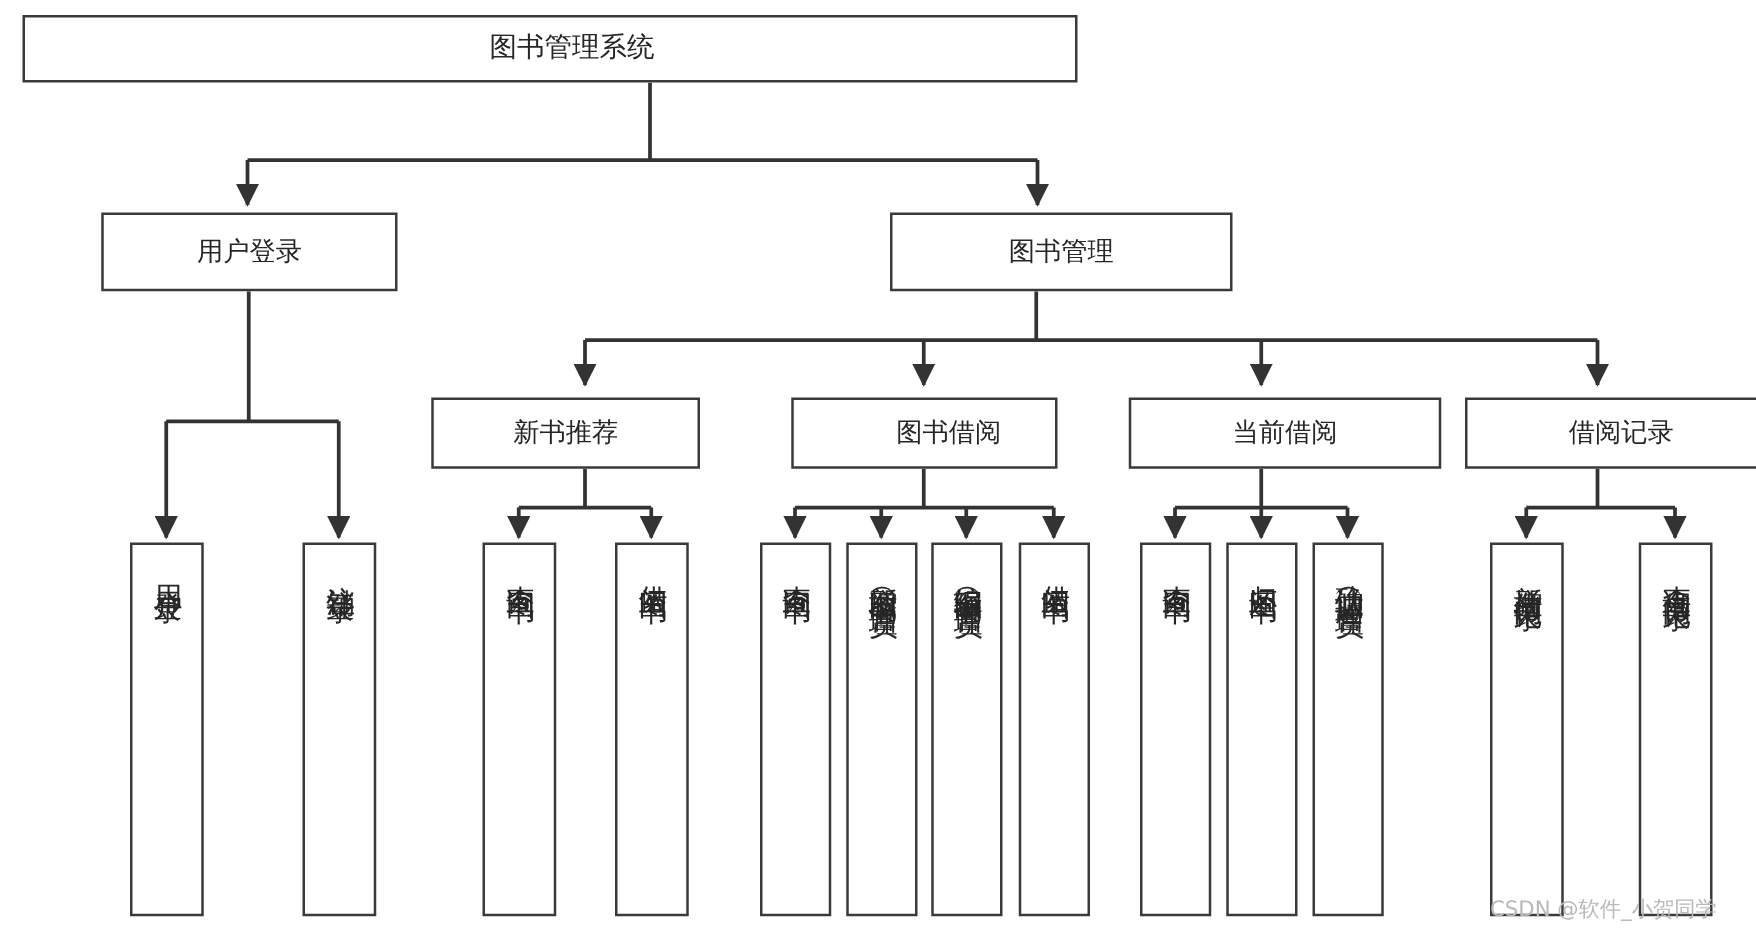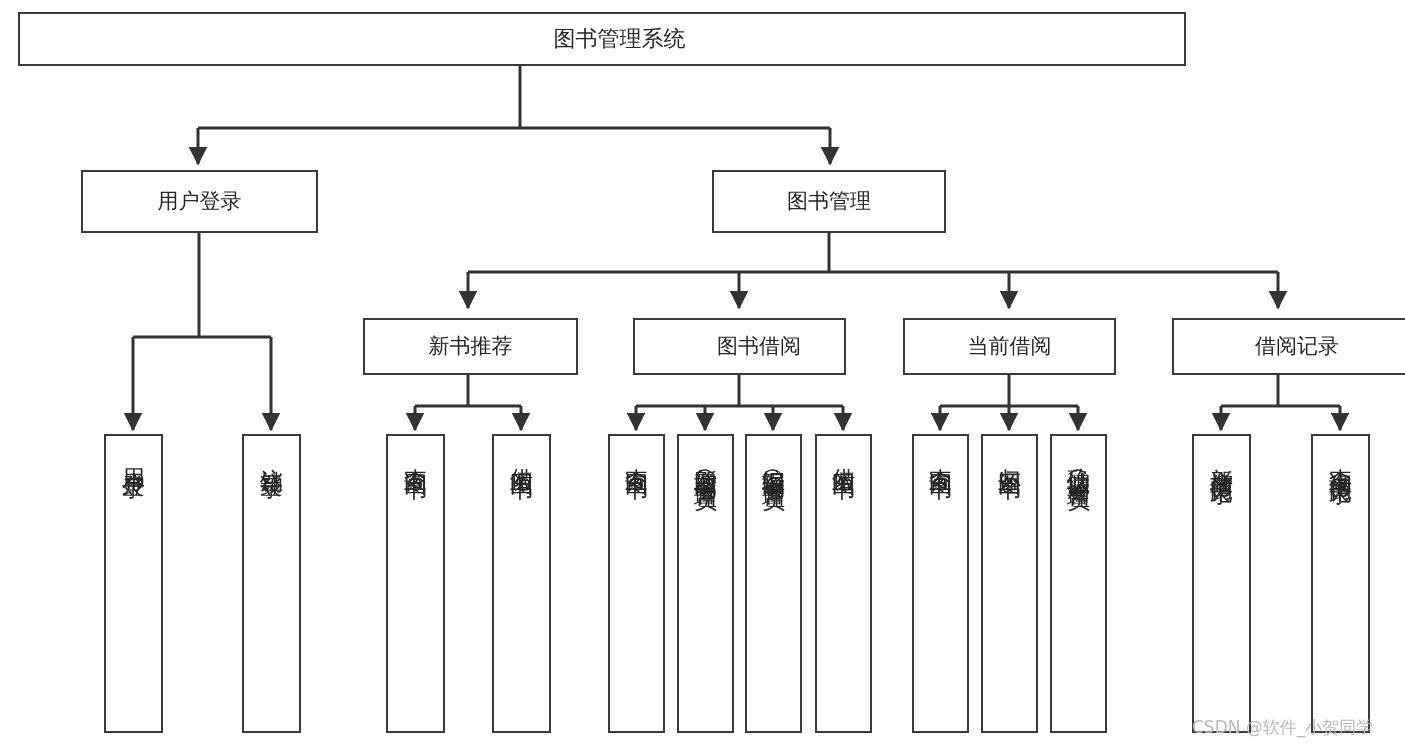--- a/index.html
+++ b/index.html
@@ -117,38 +117,38 @@
       <path d="M 1009 406 L 1009 430" marker-end="url(#arrow)"></path>
       <path d="M 1078 406 L 1078 430" marker-end="url(#arrow)"></path>
 
       <path d="M 1278 375 L 1278 406"></path>
       <path d="M 1221 406 L 1340 406"></path>
       <path d="M 1221 406 L 1221 430" marker-end="url(#arrow)"></path>
       <path d="M 1340 406 L 1340 430" marker-end="url(#arrow)"></path>
     </g>
   </svg>
 
-  <div class="node root horiz" style="left:18px; top:12px; width:1168px; height:54px;padding-left:35px;">
+  <div class="node root horiz" style="left:18px; top:12px; width:844px; height:54px;padding-left:35px;">
     <span class="label">图书管理系统</span>
   </div>
 
   <div class="node horiz" style="left:81px; top:170px; width:237px; height:63px;">
     <span class="label">用户登录</span>
   </div>
-  <div class="node horiz" style="left:712px; top:170px; width:234px; height:63px;">
+  <div class="node horiz" style="left:712px; top:170px; width:274px; height:63px;">
     <span class="label">图书管理</span>
   </div>
 
-  <div class="node horiz" style="left:363px; top:318px; width:215px; height:57px;">
+  <div class="node horiz" style="left:345px; top:318px; width:215px; height:57px;">
     <span class="label">新书推荐</span>
   </div>
   <div class="node horiz" style="left:633px; top:318px; width:213px; height:57px;padding-left:39px;">
     <span class="label">图书借阅</span>
   </div>
-  <div class="node horiz" style="left:903px; top:318px; width:213px; height:57px;">
+  <div class="node horiz" style="left:903px; top:318px; width:250px; height:57px;">
     <span class="label">当前借阅</span>
   </div>
   <div class="node horiz" style="left:1172px; top:318px; width:250px; height:57px;">
     <span class="label">借阅记录</span>
   </div>
 
   <div class="node vert" style="left:104px; top:434px; width:59px; height:299px;">
     <span class="label">用户登录</span>
   </div>
   <div class="node vert" style="left:242px; top:434px; width:59px; height:299px;">

